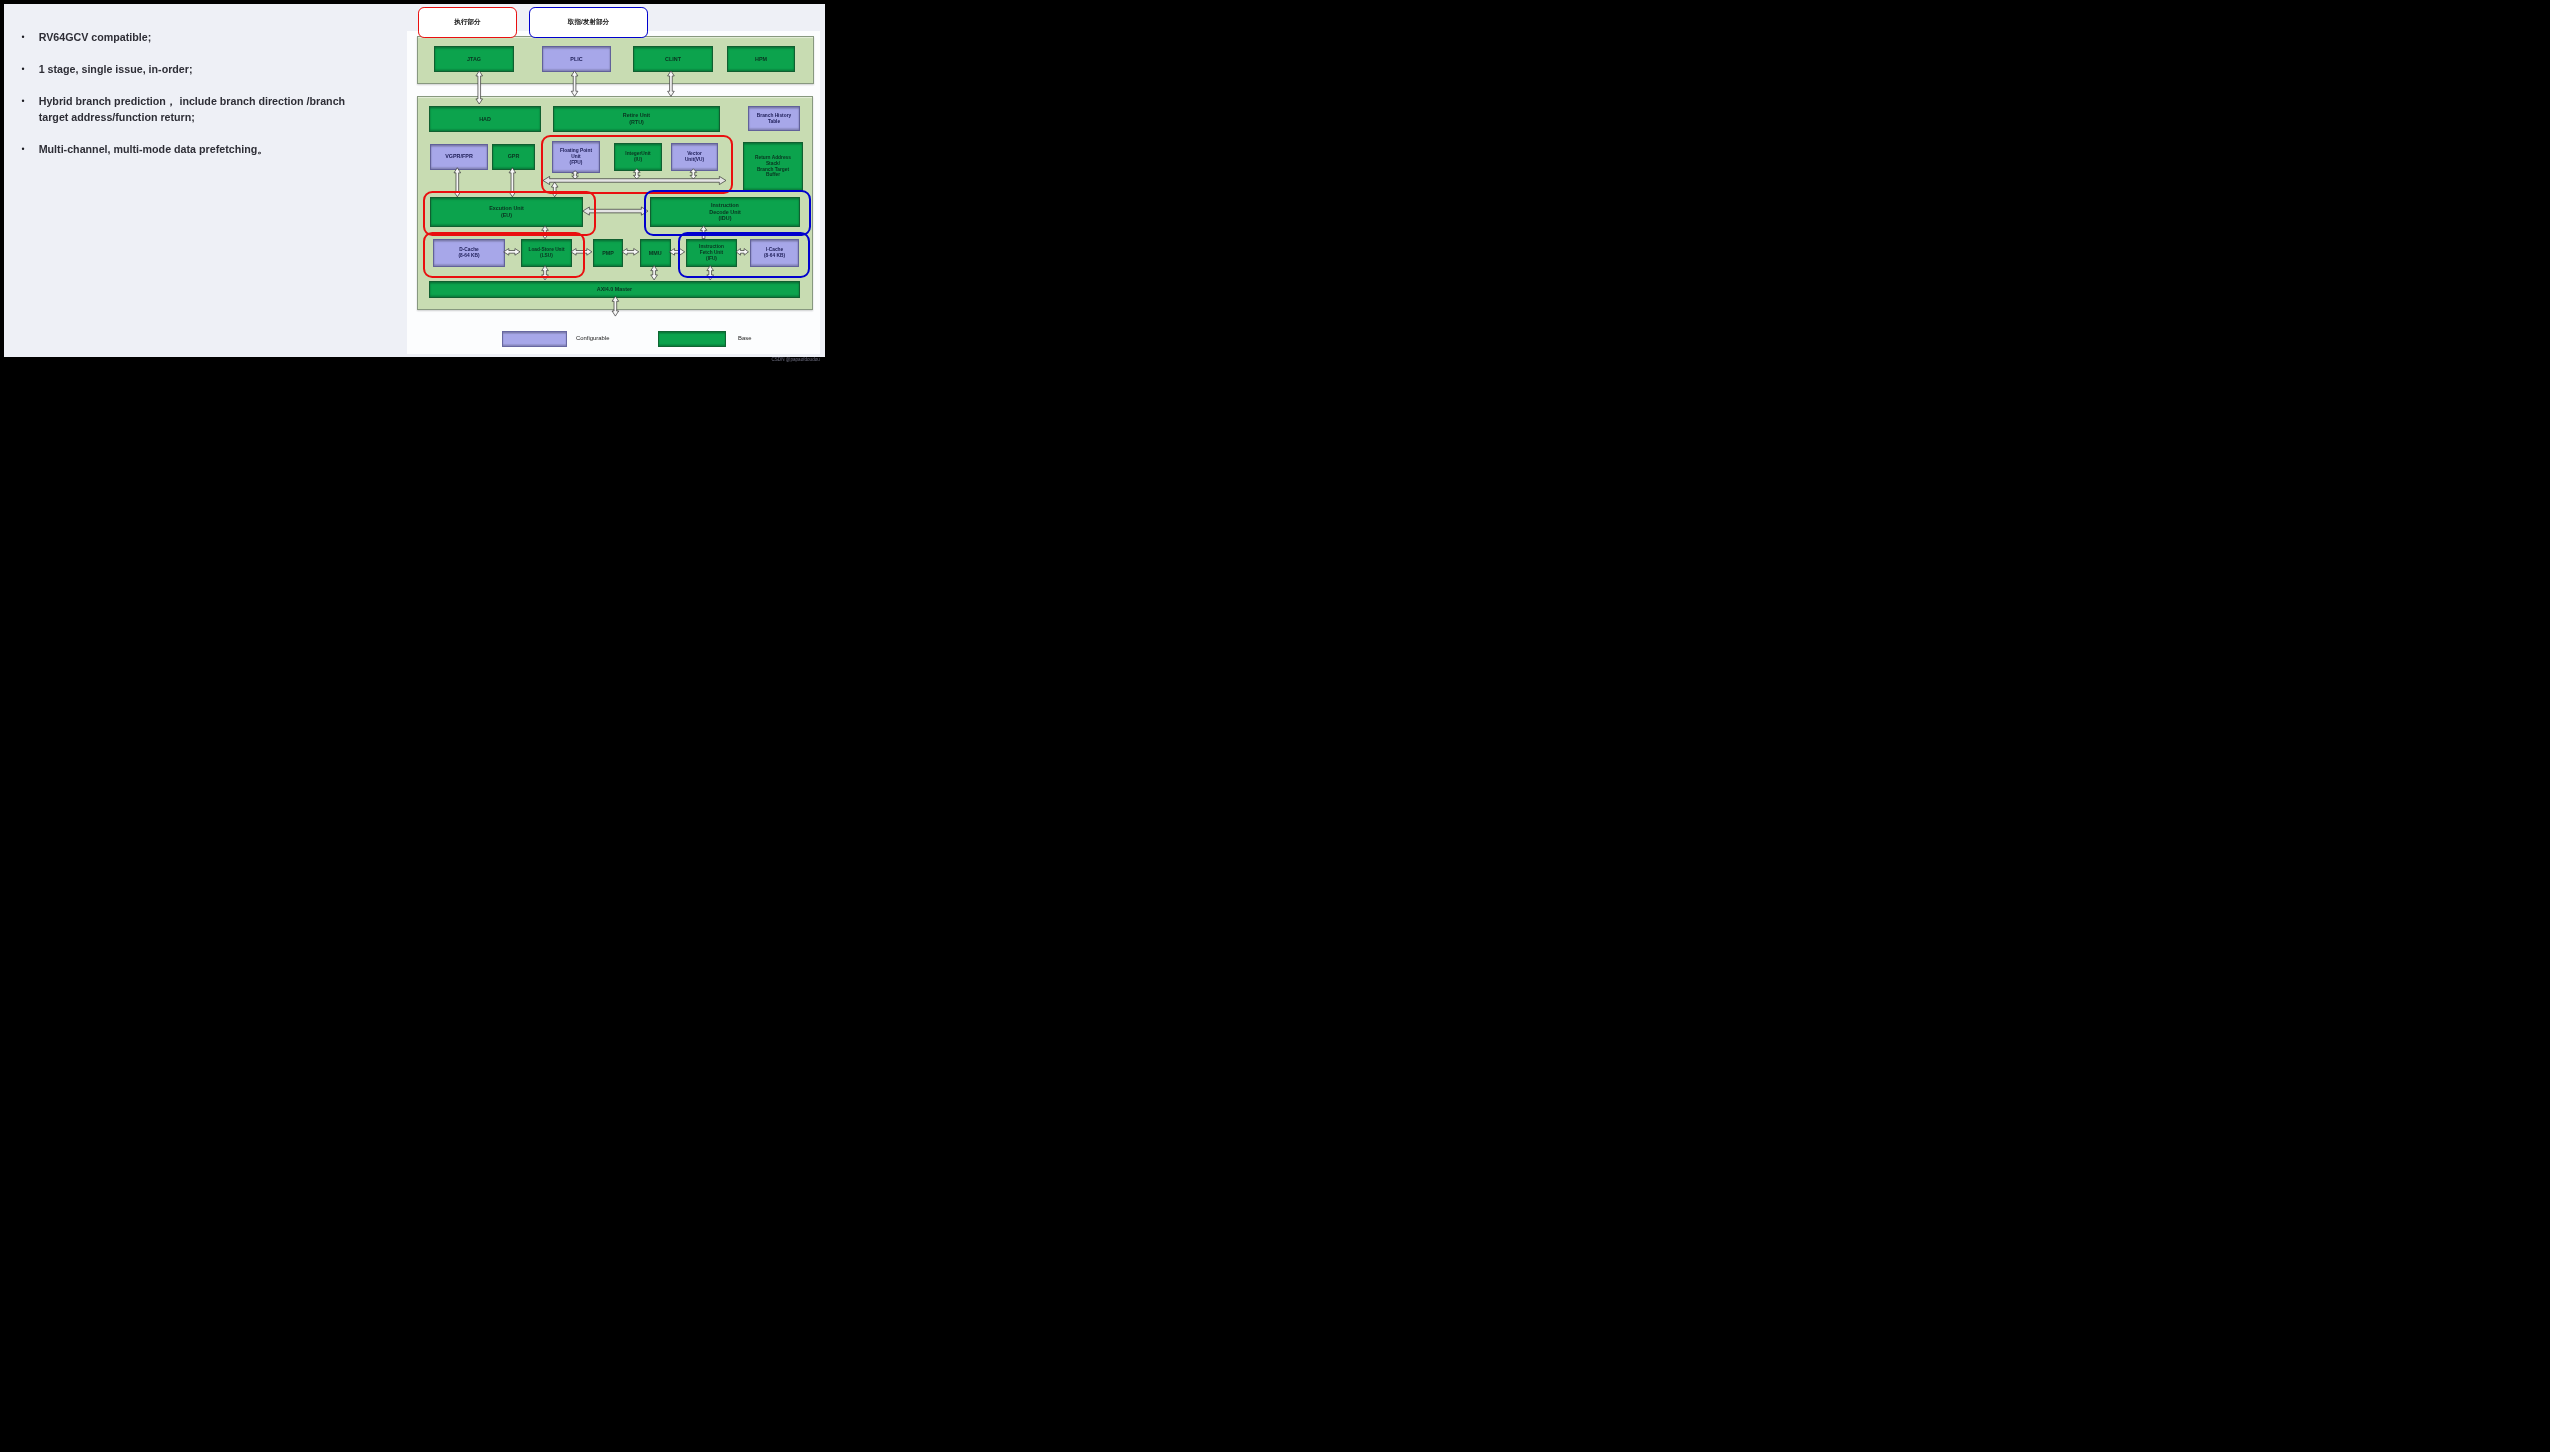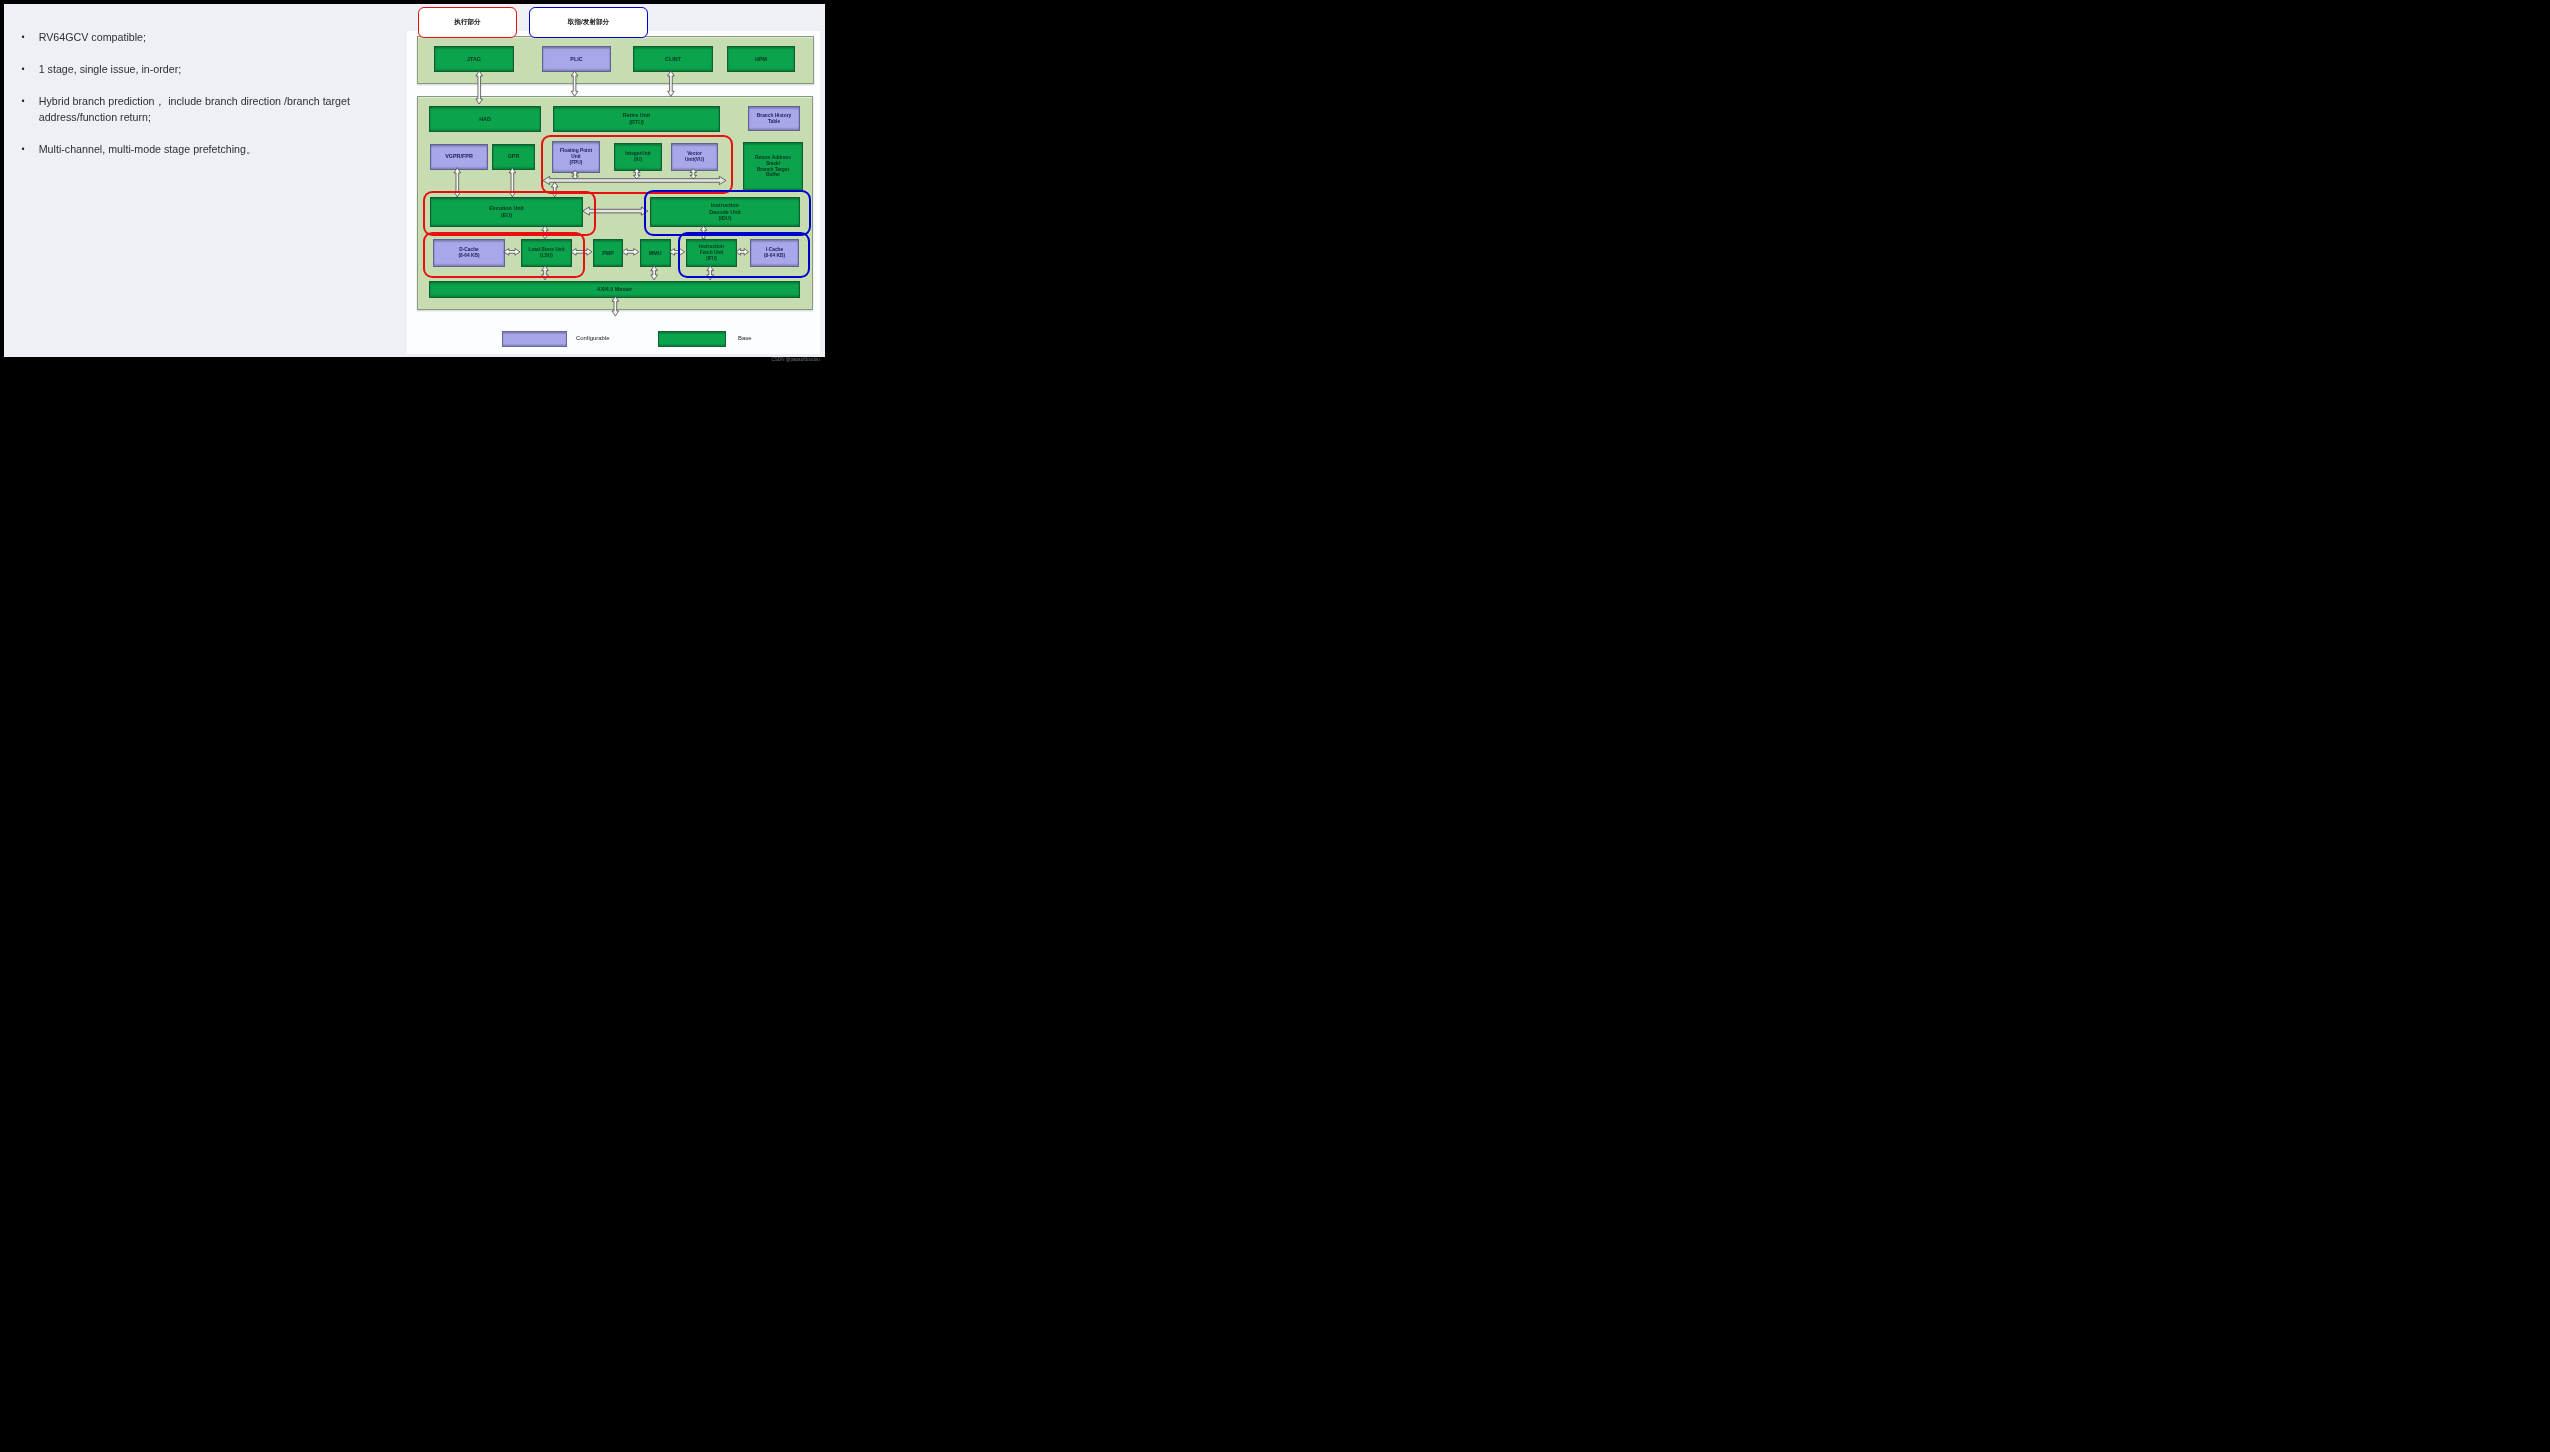--- a/index.html
+++ b/index.html
@@ -9,21 +9,21 @@
   html,body{margin:0;padding:0;background:#000;}
   body{font-family:"Liberation Sans","DejaVu Sans",sans-serif;}
   #stage{position:relative;width:830px;height:363px;background:#000;overflow:hidden;}
   #slide{position:absolute;left:3.6px;top:4.1px;width:821px;height:353px;background:var(--slide);}
   #paper{position:absolute;left:407px;top:31px;width:413px;height:323px;background:var(--paper);}
 
   
   #bullets{position:absolute;left:21.4px;top:30px;width:347px;}
   .bullet{display:flex;margin-bottom:17px;color:#2e2e36;font-size:10.7px;line-height:1.42;}
   .bullet .dot{width:17.3px;flex:0 0 17.3px;font-size:8.7px;padding-top:1px;color:#1c1c22;}
-  .bullet .txt{flex:1;}
+  .bullet .txt{flex:1;font-weight:bold;}
 
   
   .gcontainer{position:absolute;background:var(--container);border:0.5px solid #87987f;
     box-shadow:inset 0 1px 1px rgba(255,255,255,.5), 0 1px 1.5px rgba(0,0,0,.18);}
 
   
   .box{position:absolute;display:flex;flex-direction:column;justify-content:center;align-items:center;
     text-align:center;font-weight:700;z-index:10;
     border:0.5px solid rgba(20,40,25,.55);
     box-shadow:inset 0 1.5px 1.5px rgba(0,0,0,.28), inset 0 -1.5px 1.5px rgba(0,0,0,.22);}
@@ -67,21 +67,21 @@
     <div class="bullet">
       <span class="dot">•</span>
       <span class="txt">1 stage, single issue, in-order;</span>
     </div>
     <div class="bullet">
       <span class="dot">•</span>
       <span class="txt">Hybrid branch prediction，  include branch direction /branch target address/function return;</span>
     </div>
     <div class="bullet">
       <span class="dot">•</span>
-      <span class="txt">Multi-channel, multi-mode stage prefetching。</span>
+      <span class="txt">Multi-channel, multi-mode data prefetching。</span>
     </div>
   </div>
 
   <div class="anno red" style="left:418px;top:6.6px;width:97px;height:29px;">
     <span>执行部分</span>
   </div>
   <div class="anno blue" style="left:529px;top:6.6px;width:117px;height:29px;">
     <span>取指/发射部分</span>
   </div>
 

